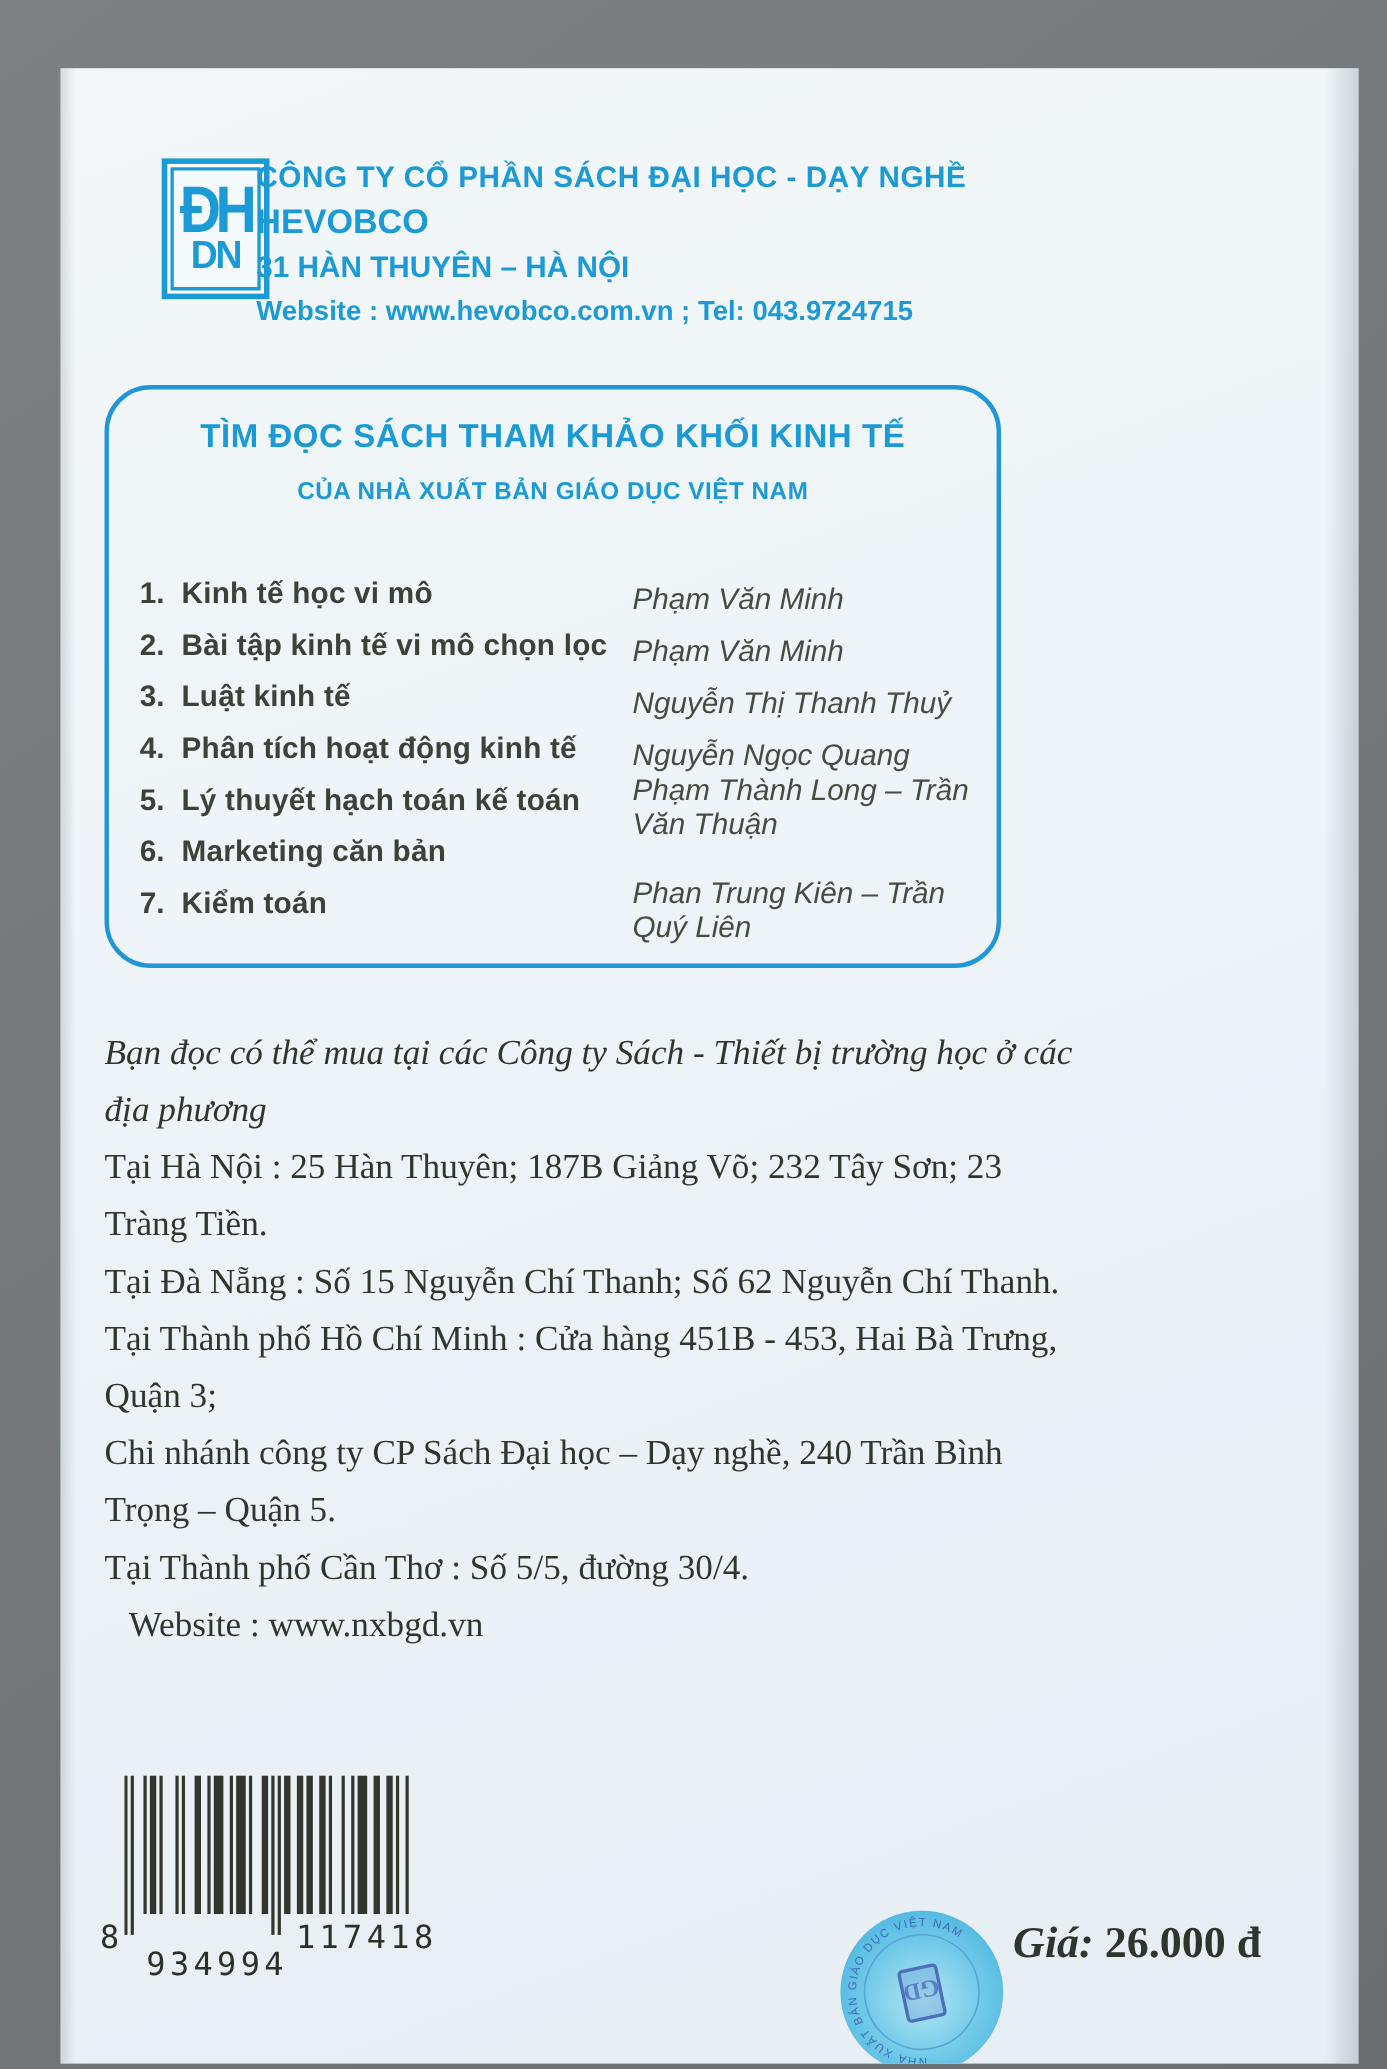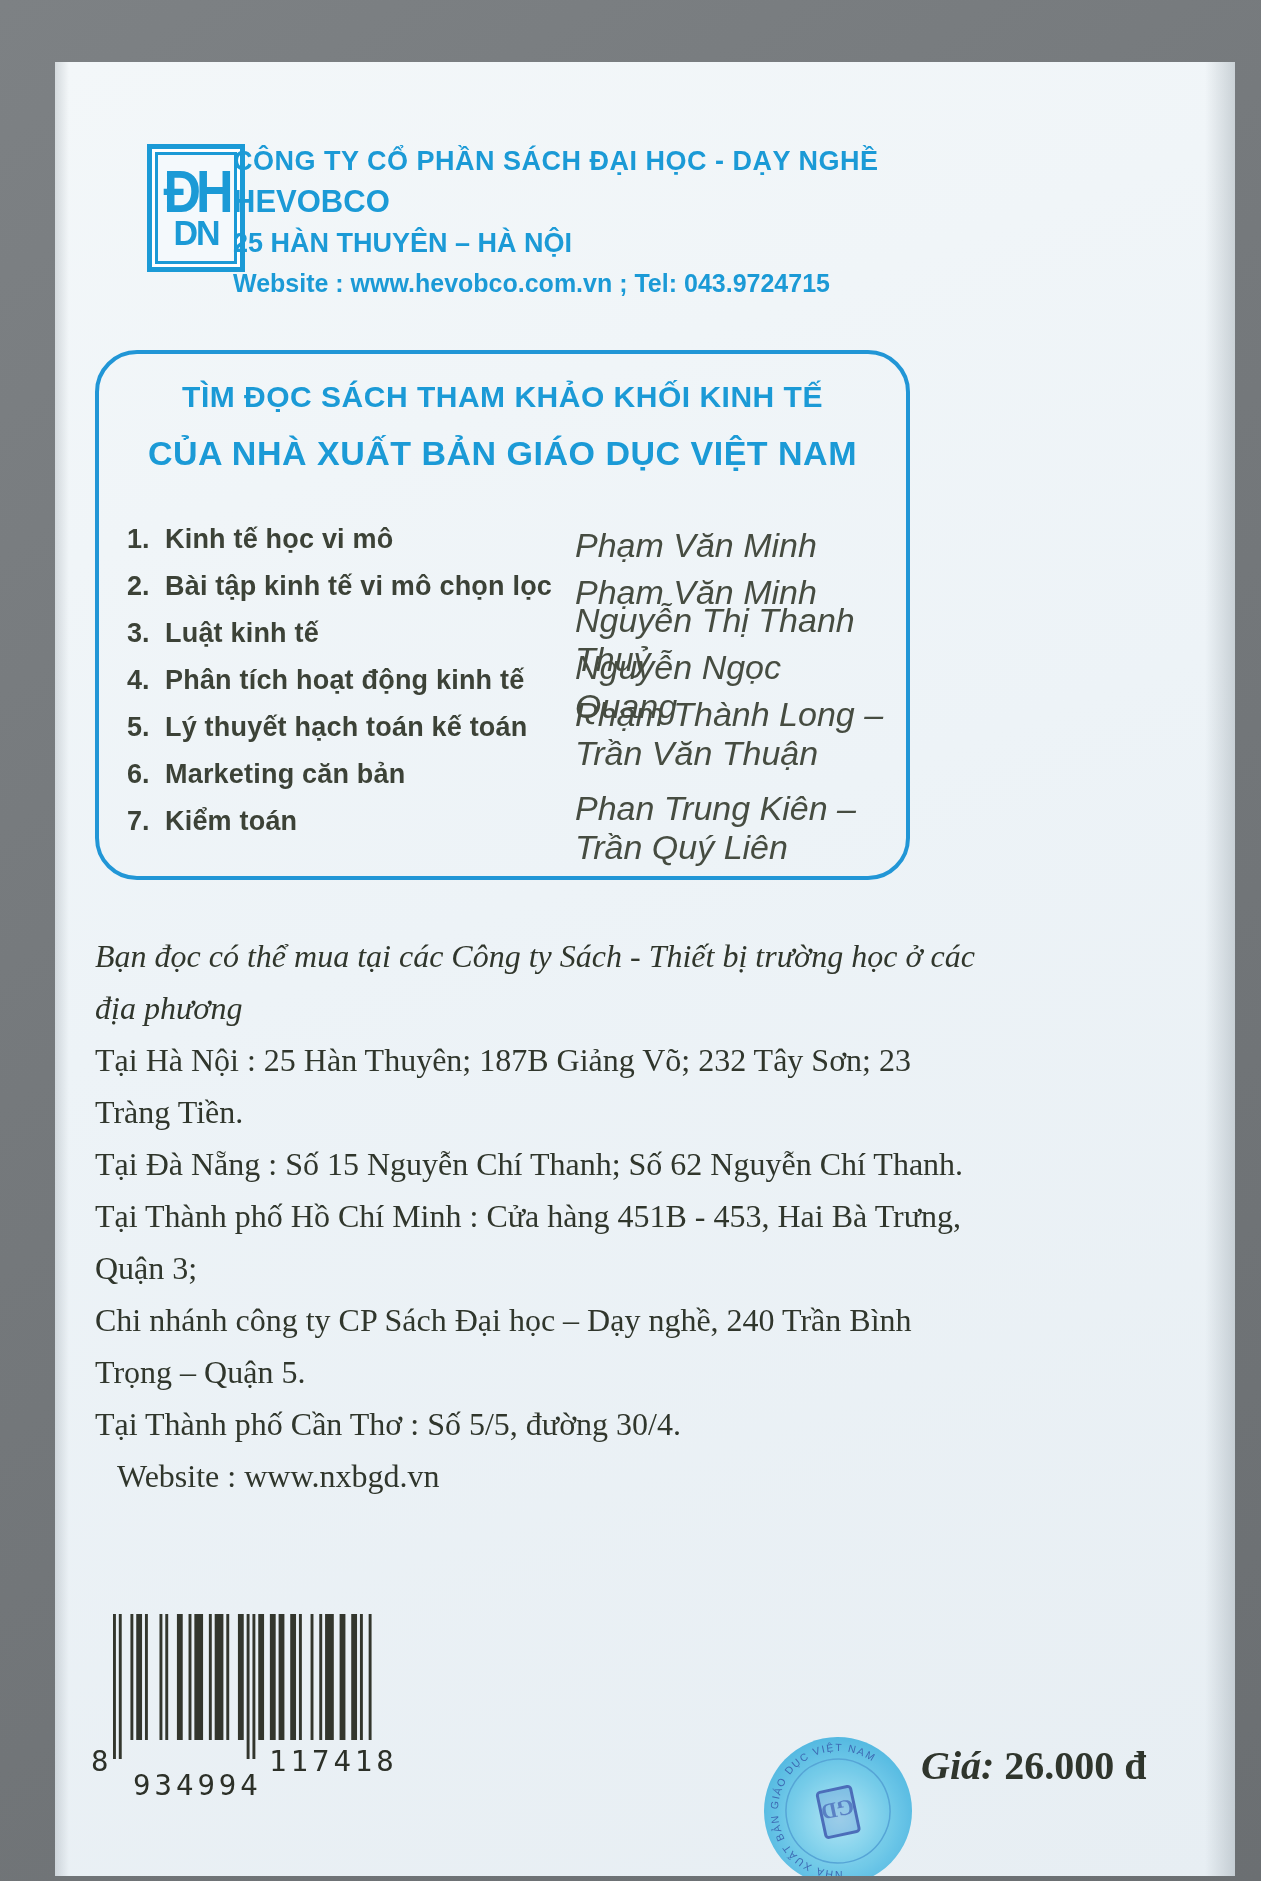--- a/index.html
+++ b/index.html
@@ -23,26 +23,26 @@
   .hdr{position:absolute;left:178px;top:84px;color:#1b9ad6;white-space:nowrap;}
   .hdr .l1{font-size:27px;font-weight:bold;letter-spacing:.5px;}
   .hdr .l2{font-size:31px;font-weight:bold;margin-top:7px;}
   .hdr .l3{font-size:27px;font-weight:bold;margin-top:8px;}
   .hdr .l4{font-size:25px;font-weight:bold;margin-top:10px;}
 
   
   .promo{position:absolute;left:40px;top:288px;width:807px;height:522px;
          border:4px solid #2196d6;border-radius:42px;}
   .promo .title{margin-top:26px;text-align:center;color:#1b9ad6;font-size:30px;font-weight:bold;letter-spacing:.5px;}
-  .promo .subtitle{margin-top:20px;text-align:center;color:#1b9ad6;font-size:34px;font-weight:bold;letter-spacing:.5px;}
+  .promo .subtitle{margin-top:20px;text-align:center;color:#1b9ad6;font-size:22px;font-weight:bold;letter-spacing:.5px;}
   .books{position:absolute;left:28px;top:162px;right:16px;}
   .book-row{display:flex;height:47px;align-items:center;color:#3c4237;}
   .book-num{font-size:27px;font-weight:bold;width:38px;}
   .book-title{font-size:27px;font-weight:bold;width:410px;letter-spacing:.2px;}
-  .book-author{font-size:34px;font-style:italic;flex:1;color:#464c41;margin-top:12px;}
+  .book-author{font-size:27px;font-style:italic;flex:1;color:#464c41;margin-top:12px;}
 
   
   .purchase{position:absolute;left:40px;top:868px;width:880px;color:#30362c;
             font-family:"Liberation Serif","DejaVu Serif",serif;font-size:32px;line-height:52px;}
   .purchase .it{font-style:italic;}
   .purchase .indent{padding-left:22px;}
 
   
   .barcode{position:absolute;left:42px;top:1552px;width:290px;height:166px;}
   .barcode svg{position:absolute;left:16px;top:0;}
@@ -66,21 +66,21 @@
 <div class="page">
   <div class="cover">
 
     <div class="logo">
       <div class="t">ĐH</div>
       <div class="b">DN</div>
     </div>
     <div class="hdr">
       <div class="l1">CÔNG TY CỔ PHẦN SÁCH ĐẠI HỌC - DẠY NGHỀ</div>
       <div class="l2">HEVOBCO</div>
-      <div class="l3">25 HÀN THUYÊN – HÀ NỘI</div>
+      <div class="l3">31 HÀN THUYÊN – HÀ NỘI</div>
       <div class="l4">Website : www.hevobco.com.vn ; Tel: 043.9724715</div>
     </div>
 
     <div class="promo">
       <div class="title">TÌM ĐỌC SÁCH THAM KHẢO KHỐI KINH TẾ</div>
       <div class="subtitle">CỦA NHÀ XUẤT BẢN GIÁO DỤC VIỆT NAM</div>
       <div class="books">
         <div class="book-row">
           <span class="book-num">1.</span>
           <span class="book-title">Kinh tế học vi mô</span>

